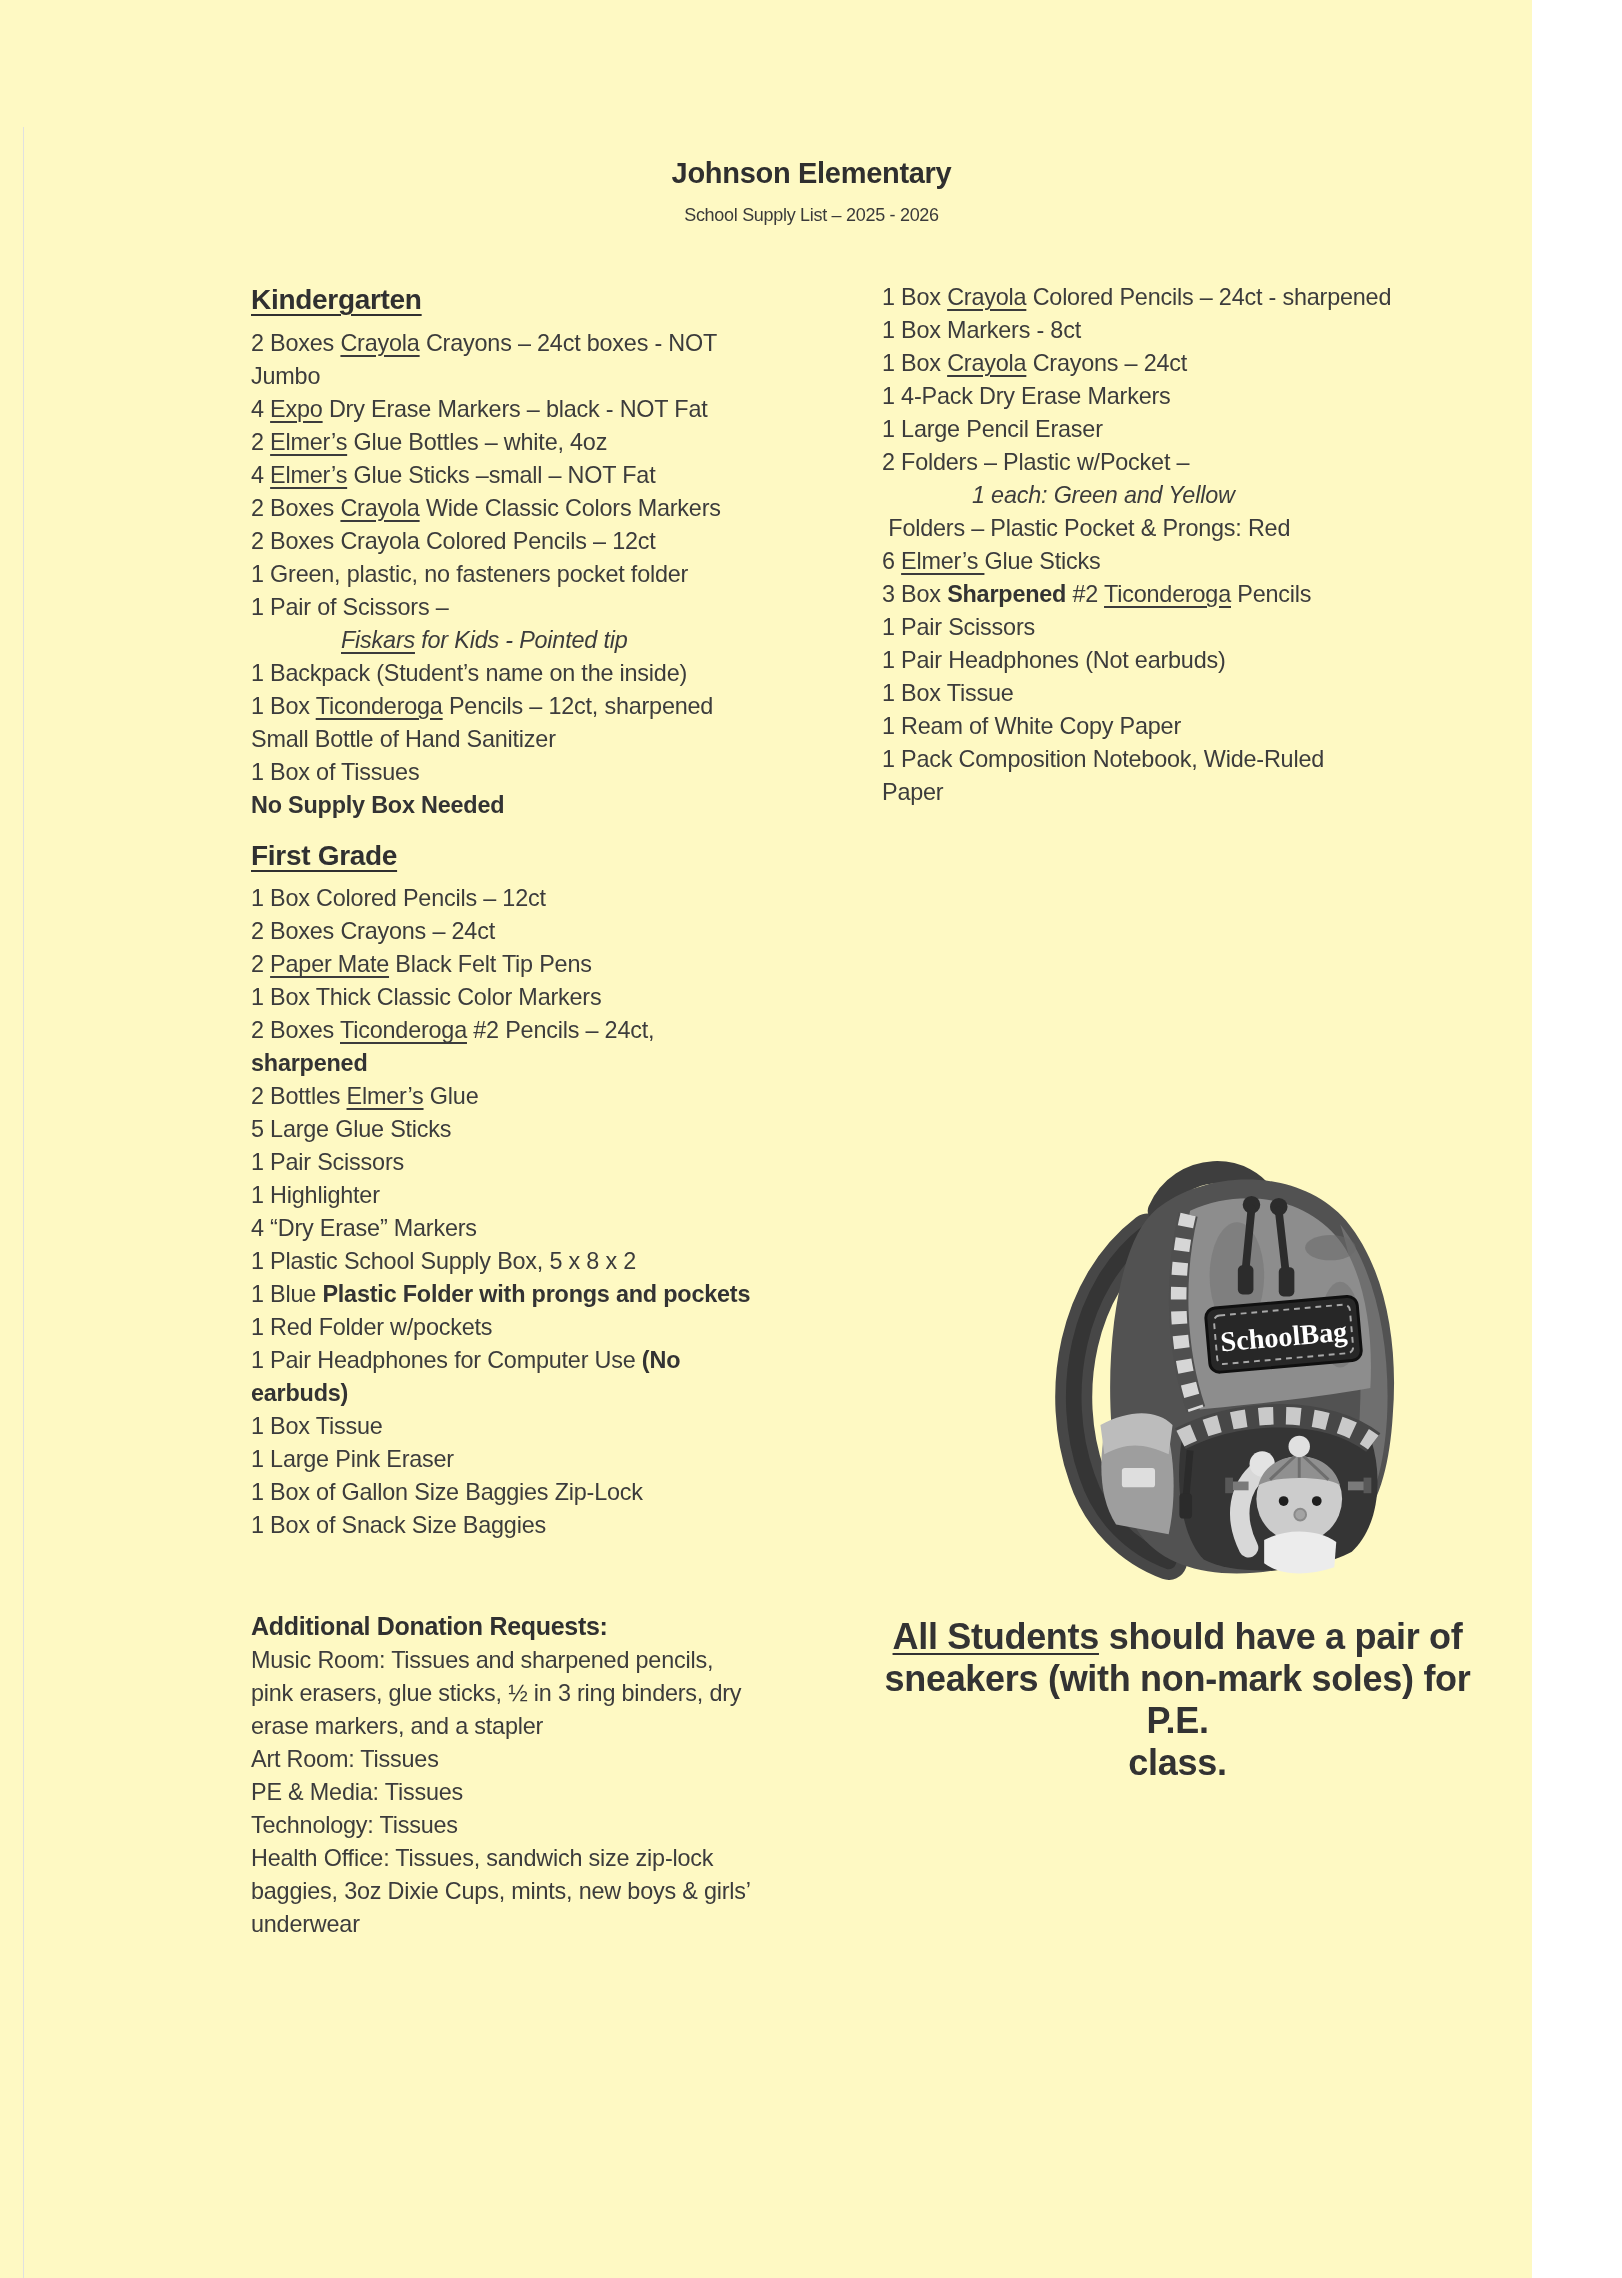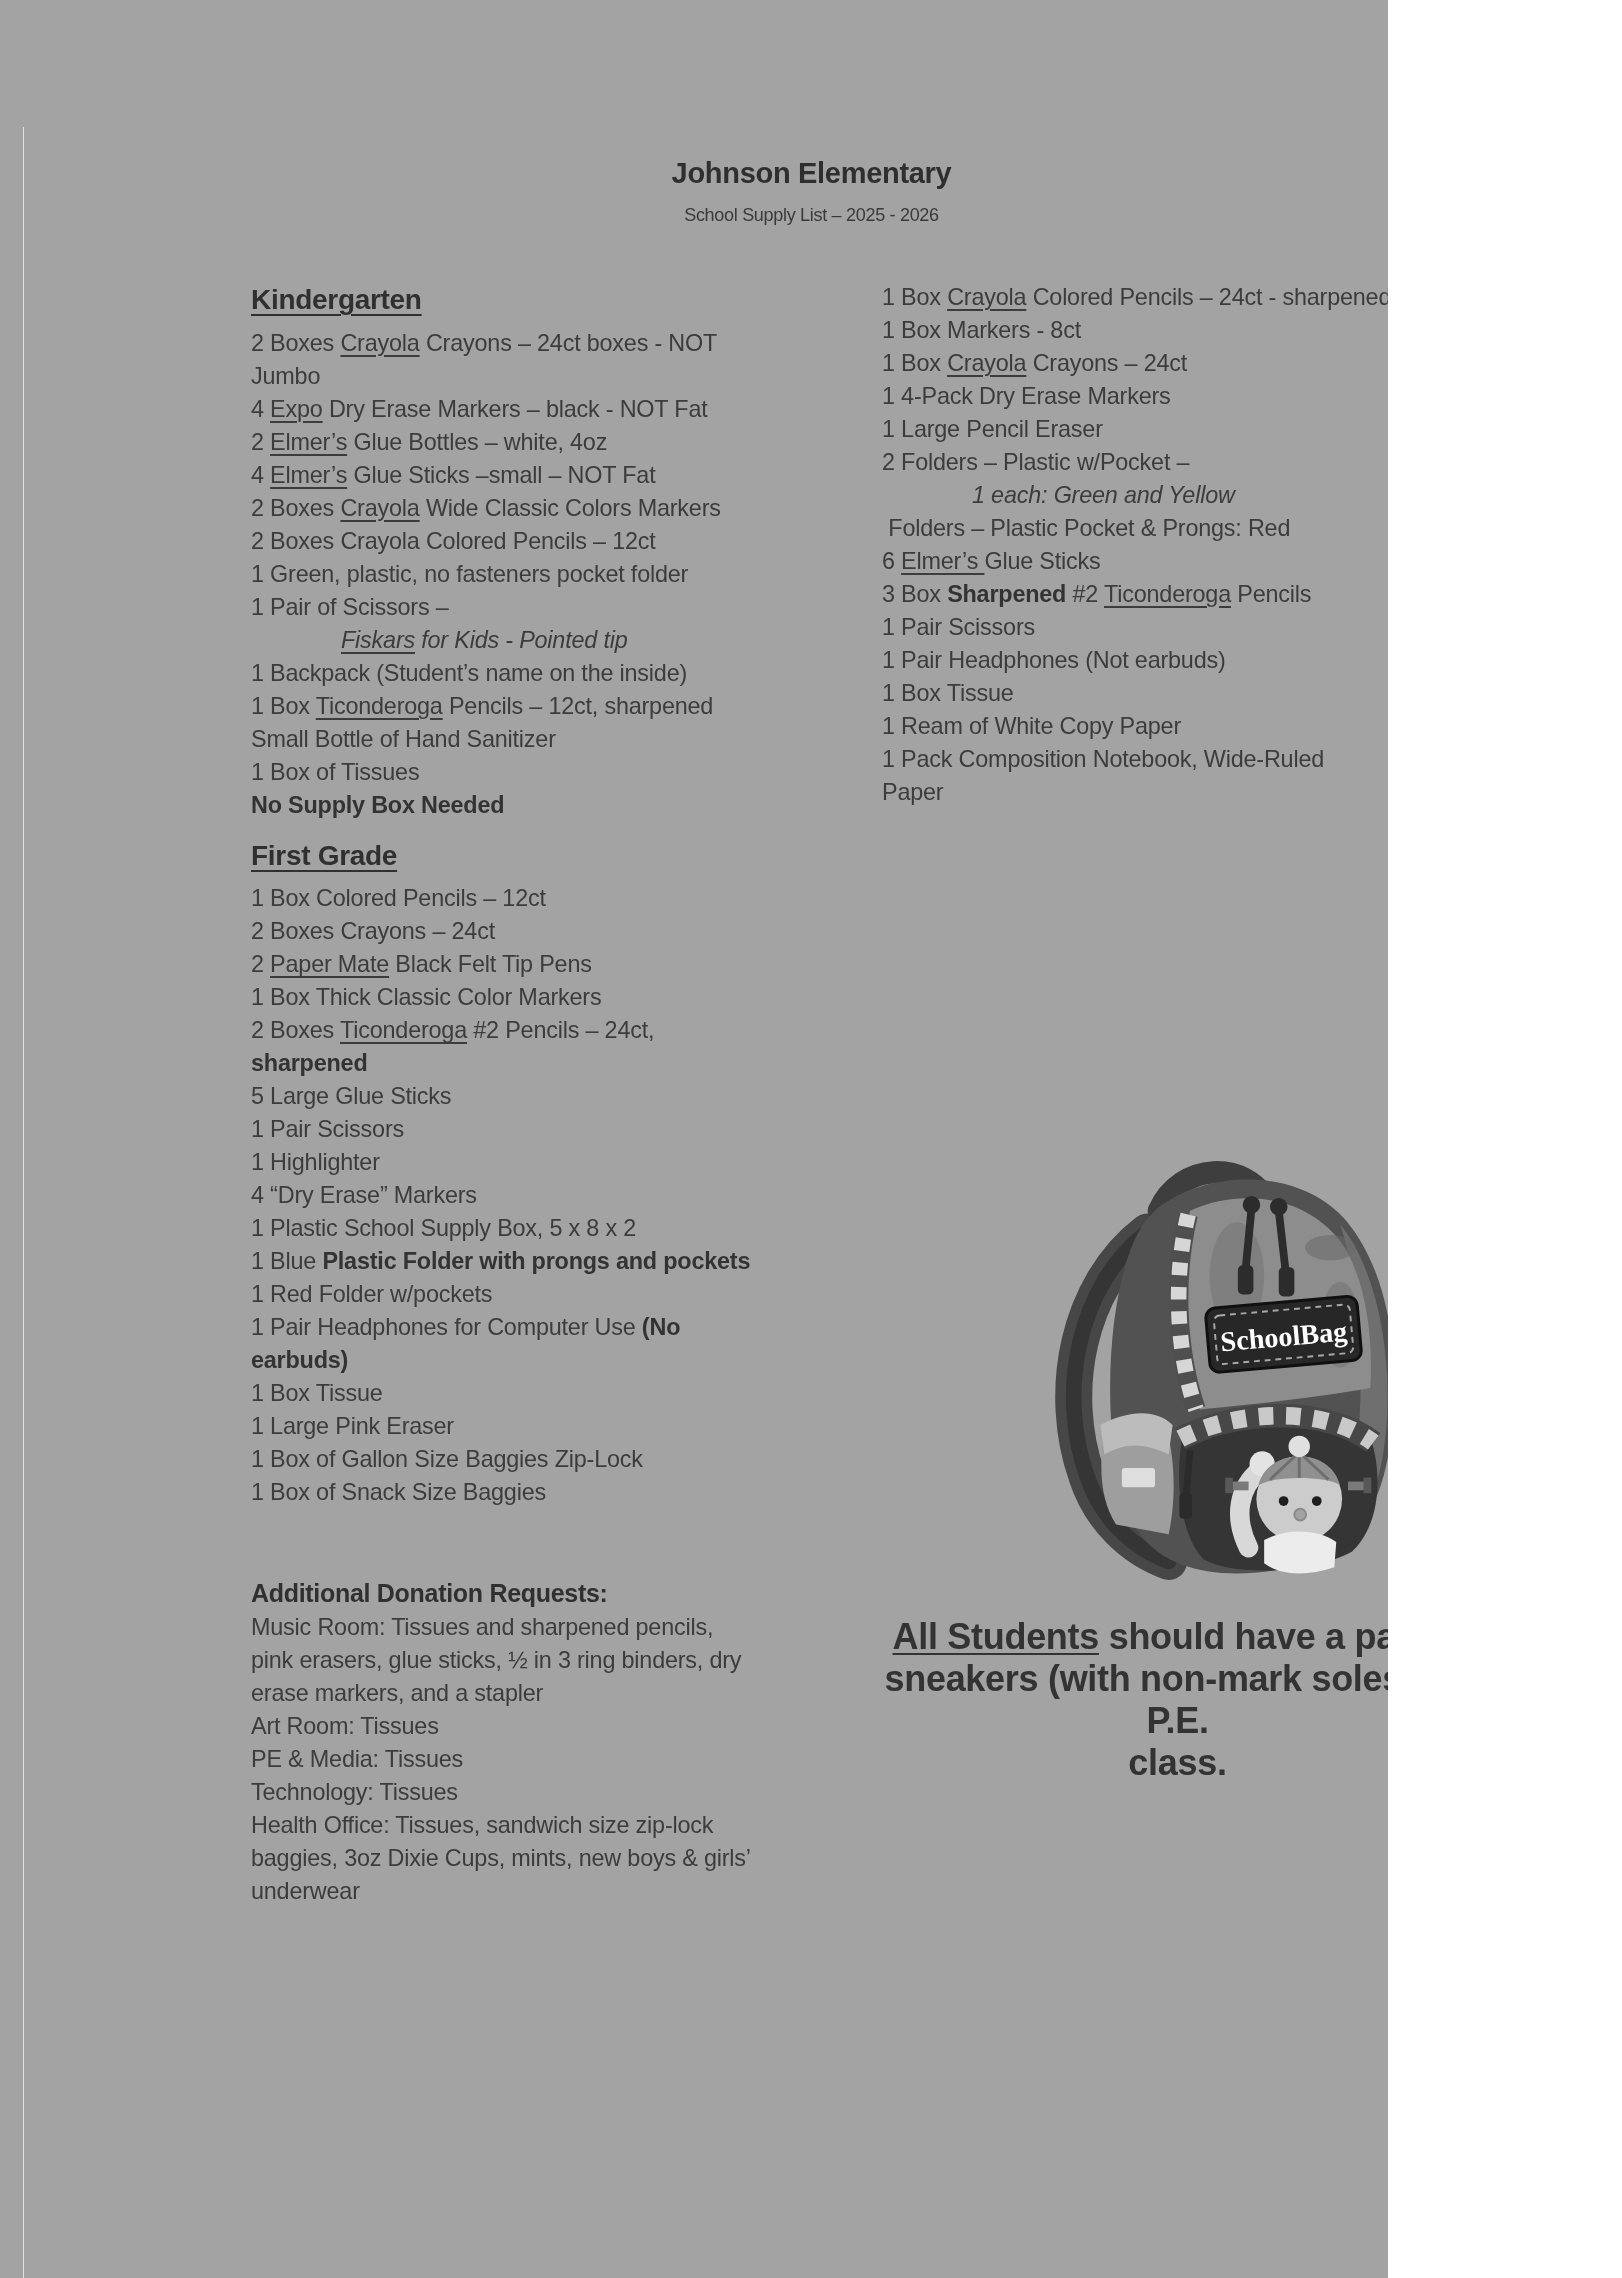--- a/index.html
+++ b/index.html
@@ -1,17 +1,17 @@
 <!DOCTYPE html>
 <html><head>
 <meta charset="utf-8">
 <style>
   html,body{margin:0;padding:0;background:#ffffff;}
   .page{
-    position:relative;width:1388px;height:2278px;background:#a3a3a3;
+    position:relative;width:1532px;height:2278px;background:#fef9c3;
     font-family:"Liberation Sans",sans-serif;color:#3c3c3c;overflow:hidden;
   }
   .scan-line{position:absolute;left:23.4px;top:127px;width:1px;height:2151px;background:#e0e0e0;}
   .doc-header{position:absolute;left:0;top:154px;width:1623px;text-align:center;}
   .title{margin:0;font-size:29px;line-height:39px;font-weight:bold;color:#2f2f2f;letter-spacing:-0.3px;}
   .subtitle{margin-top:5.9px;font-size:18px;line-height:33px;color:#3a3a3a;letter-spacing:-0.3px;}
   .col{position:absolute;width:597px;}
   .col-left{left:251px;top:278px;}
   .col-right{left:882px;top:281px;}
   .sec{margin:0 0 11.7px 0;}
@@ -68,20 +68,21 @@
         <p class="item"><span class="seg-b">No Supply Box Needed</span></p>
       </section>
     <section class="sec">
         <h2 class="sec-heading">First Grade</h2>
         <p class="item"><span>1 Box Colored Pencils – 12ct</span></p>
         <p class="item"><span>2 Boxes Crayons – 24ct</span></p>
         <p class="item"><span>2 </span><span class="seg-u">Paper Mate</span><span> Black Felt Tip Pens</span></p>
         <p class="item"><span>1 Box Thick Classic Color Markers</span></p>
         <p class="item"><span>2 Boxes </span><span class="seg-u">Ticonderoga</span><span> #2 Pencils – 24ct,
 </span><span class="seg-b">sharpened</span></p>
+        <p class="item"><span>2 Bottles </span><span class="seg-u">Elmer’s</span><span> Glue</span></p>
         <p class="item"><span>5 Large Glue Sticks</span></p>
         <p class="item"><span>1 Pair Scissors</span></p>
         <p class="item"><span>1 Highlighter</span></p>
         <p class="item"><span>4 “Dry Erase” Markers</span></p>
         <p class="item"><span>1 Plastic School Supply Box, 5 x 8 x 2</span></p>
         <p class="item"><span>1 Blue </span><span class="seg-b">Plastic Folder with prongs and pockets</span></p>
         <p class="item"><span>1 Red Folder w/pockets</span></p>
         <p class="item"><span>1 Pair Headphones for Computer Use </span><span class="seg-b">(No
 earbuds)</span></p>
         <p class="item"><span>1 Box Tissue</span></p>

